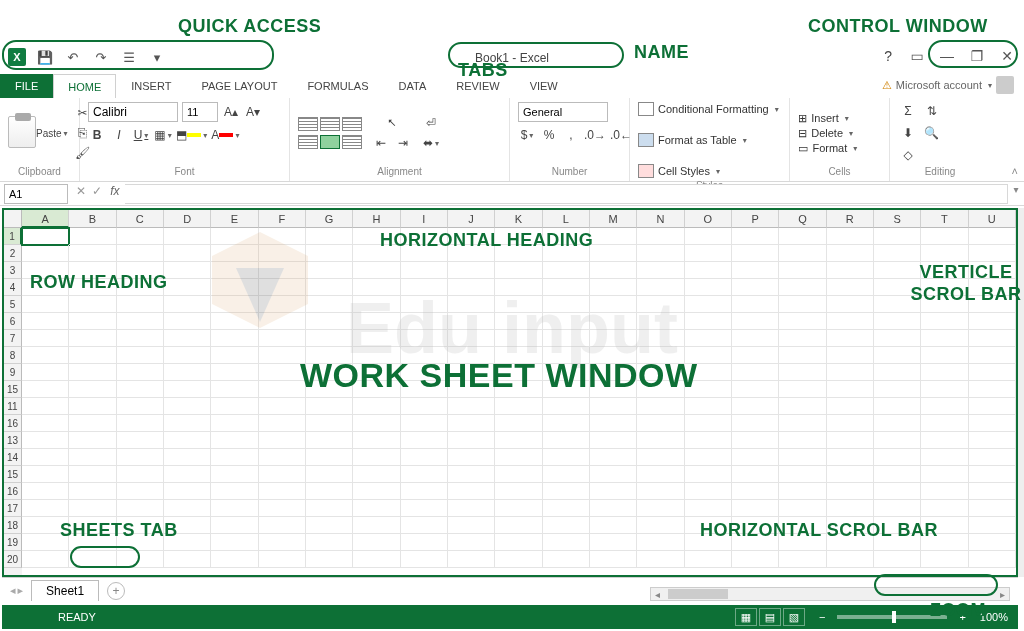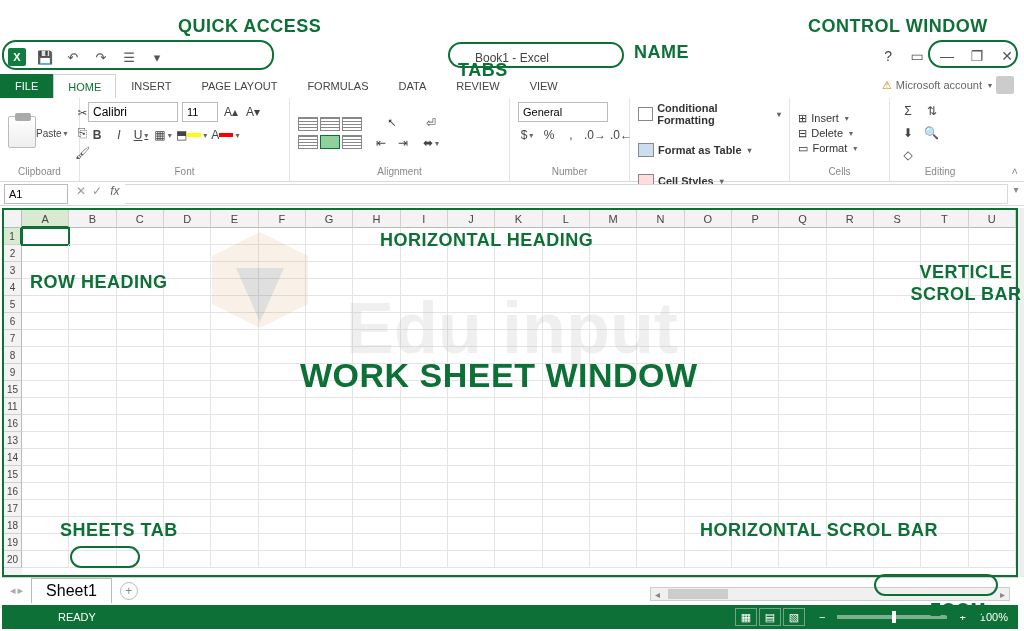--- a/index.html
+++ b/index.html
@@ -45,21 +45,21 @@
 .font-size { width: 36px; height: 20px; border: 1px solid #bbb; font-size: 11px; padding: 0 4px; }
 .ribbtn { min-width: 18px; height: 18px; display: flex; align-items: center; justify-content: center; color: #444; font-size: 12px; cursor: pointer; }
 .ribbtn.bold { font-weight: bold; }
 .ribbtn.italic { font-style: italic; }
 .ribbtn.underline { text-decoration: underline; }
 .color-box { width: 14px; height: 4px; display: inline-block; }
 .align-grid { display: grid; grid-template-columns: repeat(3, 20px); gap: 2px; }
 .align-grid .ab { border: 1px solid #888; height: 14px; background: repeating-linear-gradient(#888, #888 1px, transparent 1px, transparent 3px); }
 .align-grid .ab.sel { background: #8fd19e; border-color: #0d7036; }
 .num-fmt { width: 90px; height: 20px; border: 1px solid #bbb; font-size: 11px; padding: 0 4px; }
-.styles-col { display: flex; flex-direction: column; gap: 17px; font-size: 11px; color: #333; font-weight: bold; }
+.styles-col { display: flex; flex-direction: column; gap: 17px; font-size: 11px; color: #333; }
 .styles-col .srow { display: flex; align-items: center; gap: 4px; cursor: pointer; }
 .styles-col .sicon { width: 16px; height: 14px; border: 1px solid #888; }
 .cells-col { display: flex; flex-direction: column; gap: 2px; font-size: 11px; color: #333; }
 .cells-col .srow { display: flex; align-items: center; gap: 4px; cursor: pointer; }
 .edit-col { display: grid; grid-template-columns: 20px 20px; gap: 4px; font-size: 13px; color: #444; }
 .collapse-caret { position: absolute; right: 6px; bottom: 4px; font-size: 11px; color: #888; cursor: pointer; }
 
 
 .fbar { position: absolute; top: 184px; left: 0; right: 0; height: 22px; display: flex; align-items: flex-start; border-bottom: 1px solid #d8d8d8; }
 .namebox { width: 64px; height: 20px; border: 1px solid #bbb; font-size: 11px; padding: 0 4px; margin-left: 4px; }
@@ -79,21 +79,21 @@
 .rowhdr .rh.active { background: #d9ead3; border-right: 2px solid #0d7036; }
 .cells { position: absolute; top: 18px; left: 18px; right: 0; bottom: 0; }
 .cellrow { display: flex; height: 17px; }
 .cell { flex: 1; border-right: 1px solid #e4e4e4; border-bottom: 1px solid #e4e4e4; }
 .cell.active { outline: 2px solid #0d7036; outline-offset: -1px; background: #fff; }
 .vscroll { position: absolute; top: 208px; right: 0; width: 6px; bottom: 54px; background: #eee; }
 
 
 .sheettabs { position: absolute; bottom: 28px; left: 2px; right: 6px; height: 26px; display: flex; align-items: center; border-top: 1px solid #d0d0d0; }
 .sheet-nav { display: flex; gap: 2px; margin: 0 8px; color: #aaa; font-size: 11px; }
-.sheet-tab { padding: 3px 14px; font-size: 16px; background: #fff; border: 1px solid #bbb; border-bottom: none; cursor: pointer; }
+.sheet-tab { padding: 3px 14px; font-size: 12px; background: #fff; border: 1px solid #bbb; border-bottom: none; cursor: pointer; }
 .sheet-add { width: 18px; height: 18px; border: 1px solid #bbb; border-radius: 50%; font-size: 12px; color: #888; display: flex; align-items: center; justify-content: center; margin-left: 8px; cursor: pointer; }
 .hscroll { position: absolute; right: 14px; bottom: 30px; width: 360px; height: 14px; background: #f0f0f0; border: 1px solid #ccc; display: flex; align-items: center; }
 .hscroll .thumb { width: 60px; height: 10px; background: #ccc; margin-left: 4px; }
 .hscroll .arrow { padding: 0 4px; color: #888; font-size: 10px; }
 
 
 .status { position: absolute; bottom: 2px; left: 2px; right: 6px; height: 24px; background: #0d7036; color: #fff; display: flex; align-items: center; font-size: 11px; padding-left: 46px; }
 .status .ready { padding: 0 10px; }
 .status .spacer { flex: 1; }
 .status .viewbtns { display: flex; gap: 2px; margin-right: 10px; }

